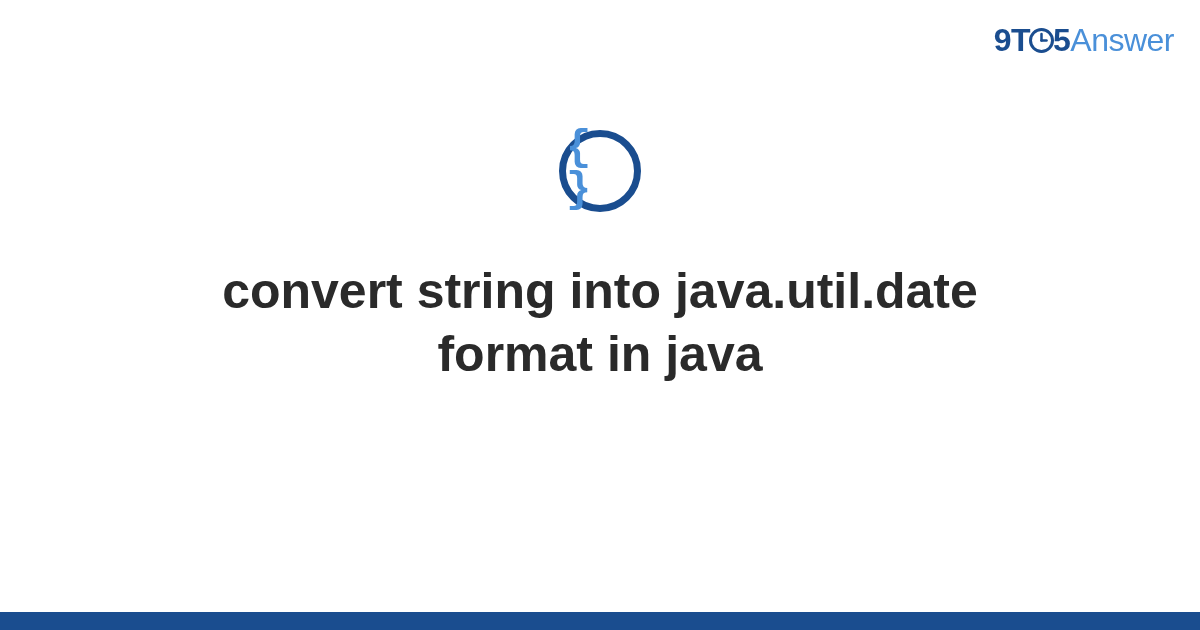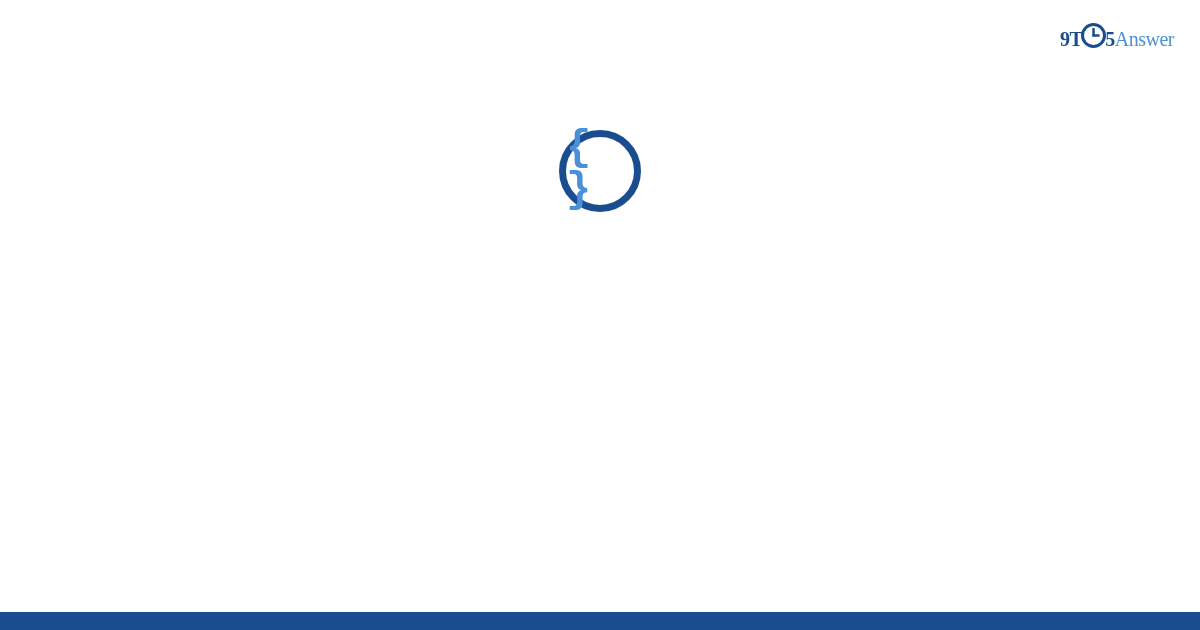--- a/index.html
+++ b/index.html
@@ -12,24 +12,23 @@
       height: 630px;
       font-family: Arial, Helvetica, sans-serif;
       background: #ffffff;
       position: relative;
       overflow: hidden;
     }
     .logo {
       position: absolute;
       top: 22px;
       right: 26px;
-      font-size: 20px;
+      font-size: 32px;
       font-weight: bold;
       letter-spacing: -0.5px;
-      font-family: Liberation Serif, serif;
     }
     .logo .nine {
       color: #1a4d8f;
     }
     .logo .t {
       color: #1a4d8f;
     }
     .logo .clock {
       display: inline-flex;
       align-items: center;
@@ -101,15 +100,16 @@
         <line x1="13.5" y1="13.5" x2="13.5" y2="7" stroke="#1a4d8f" stroke-width="2.5" stroke-linecap="round"></line>
         <line x1="13.5" y1="13.5" x2="18.5" y2="13.5" stroke="#1a4d8f" stroke-width="2.5" stroke-linecap="round"></line>
       </svg>
     </span><span class="five">5</span><span class="answer">Answer</span>
 </div>
 
 <div class="center-content">
   <div class="code-icon">
     <span class="brace">{ }</span>
   </div>
+  <h1 class="title">convert string into java.util.date format in java</h1>
 </div>
 
 <div class="footer-bar"></div>
 
 </body></html>

